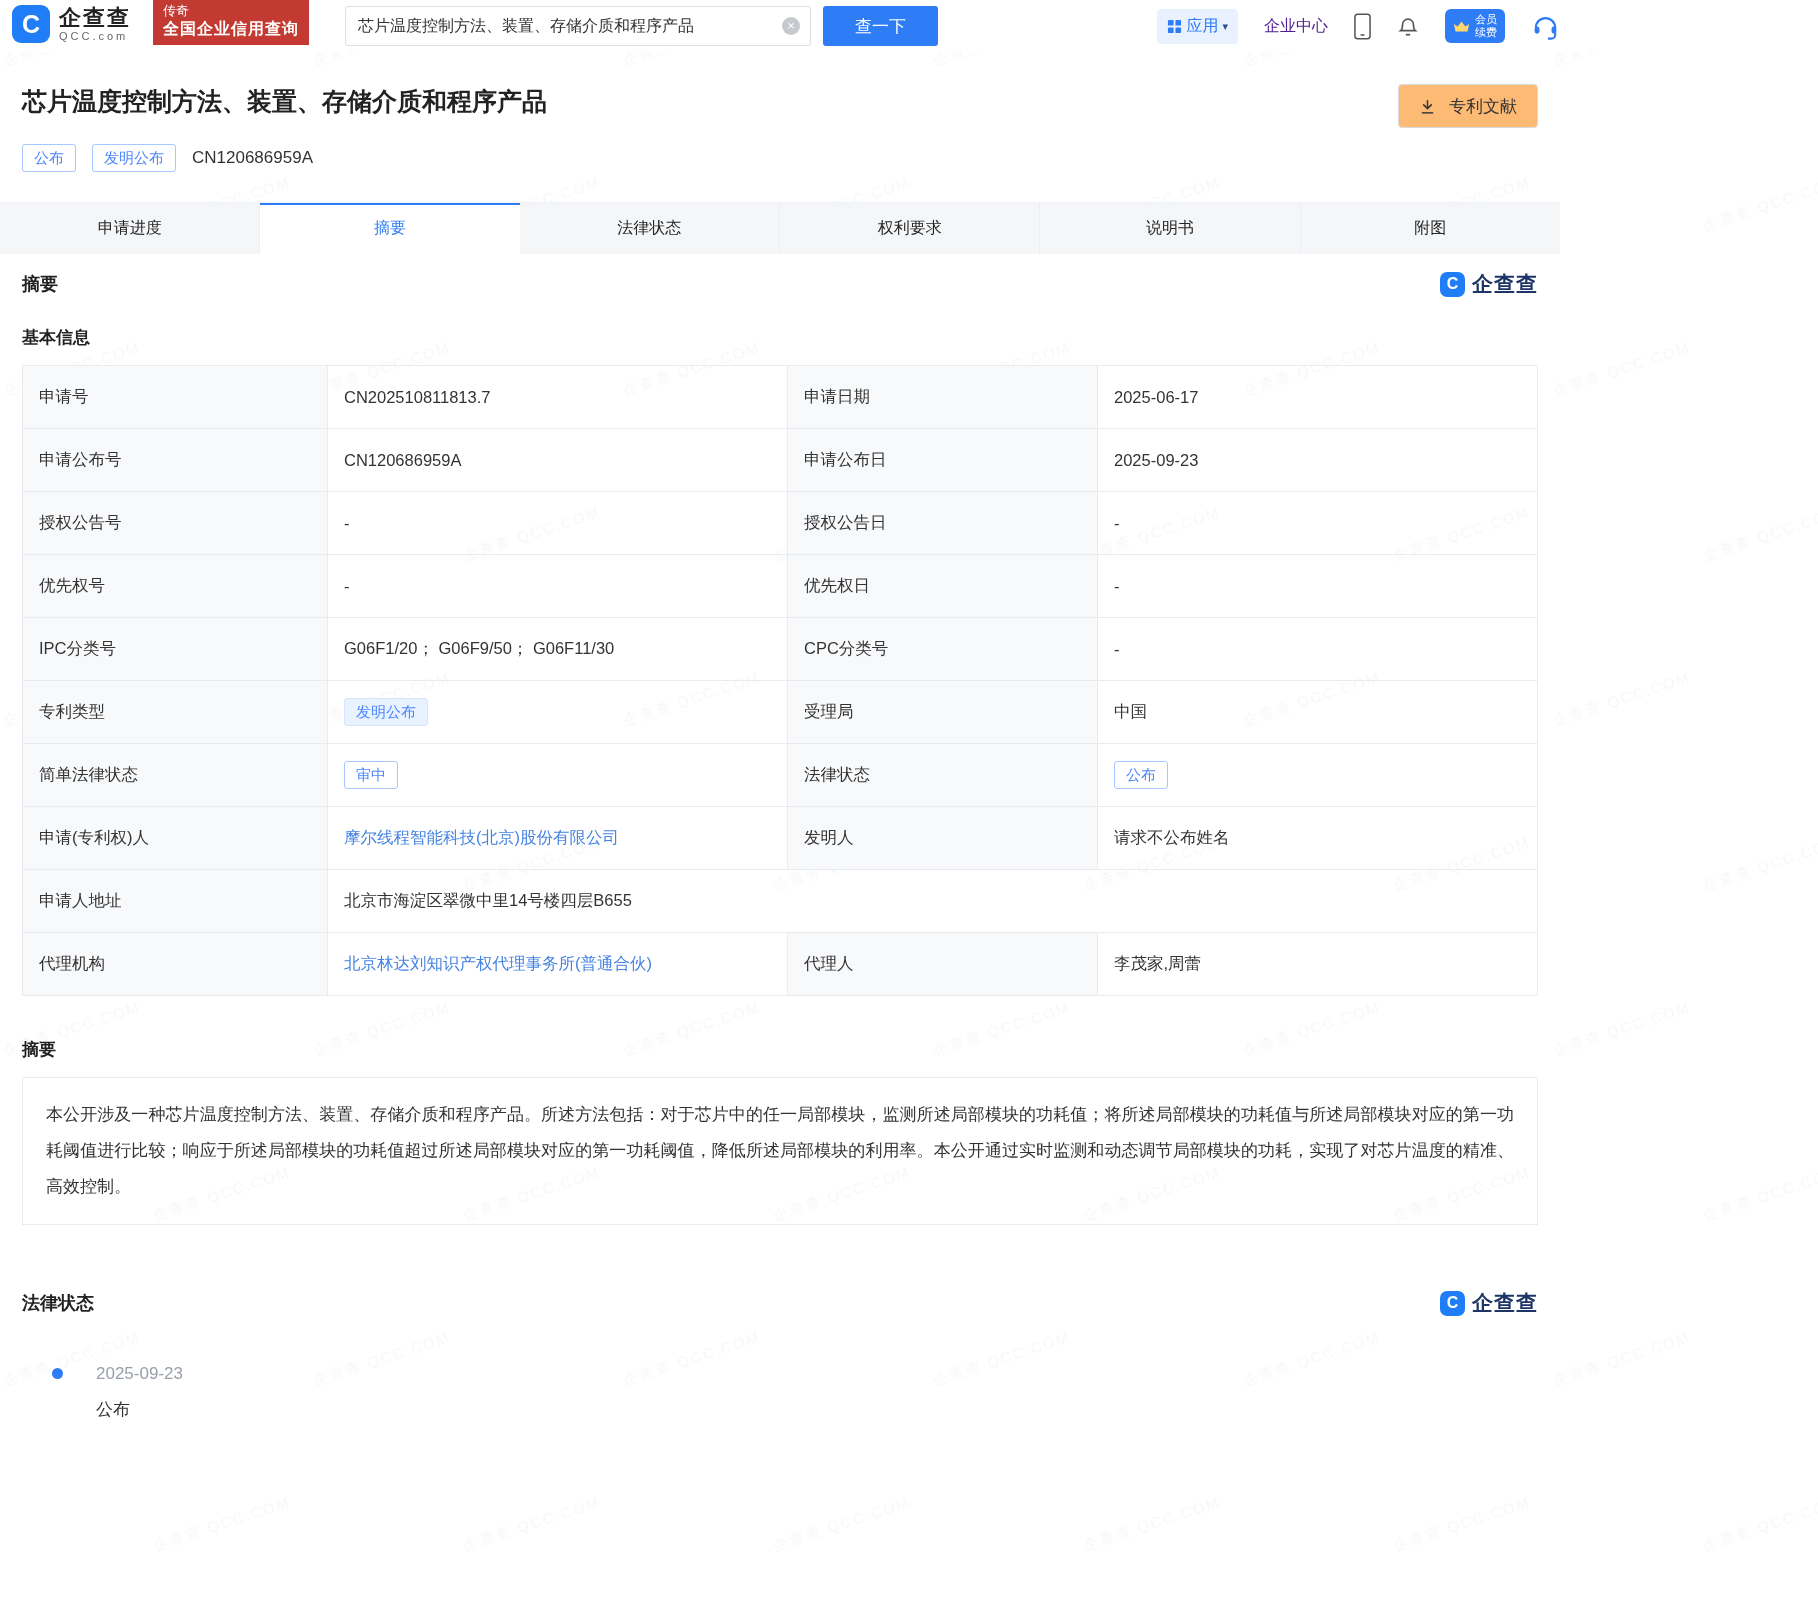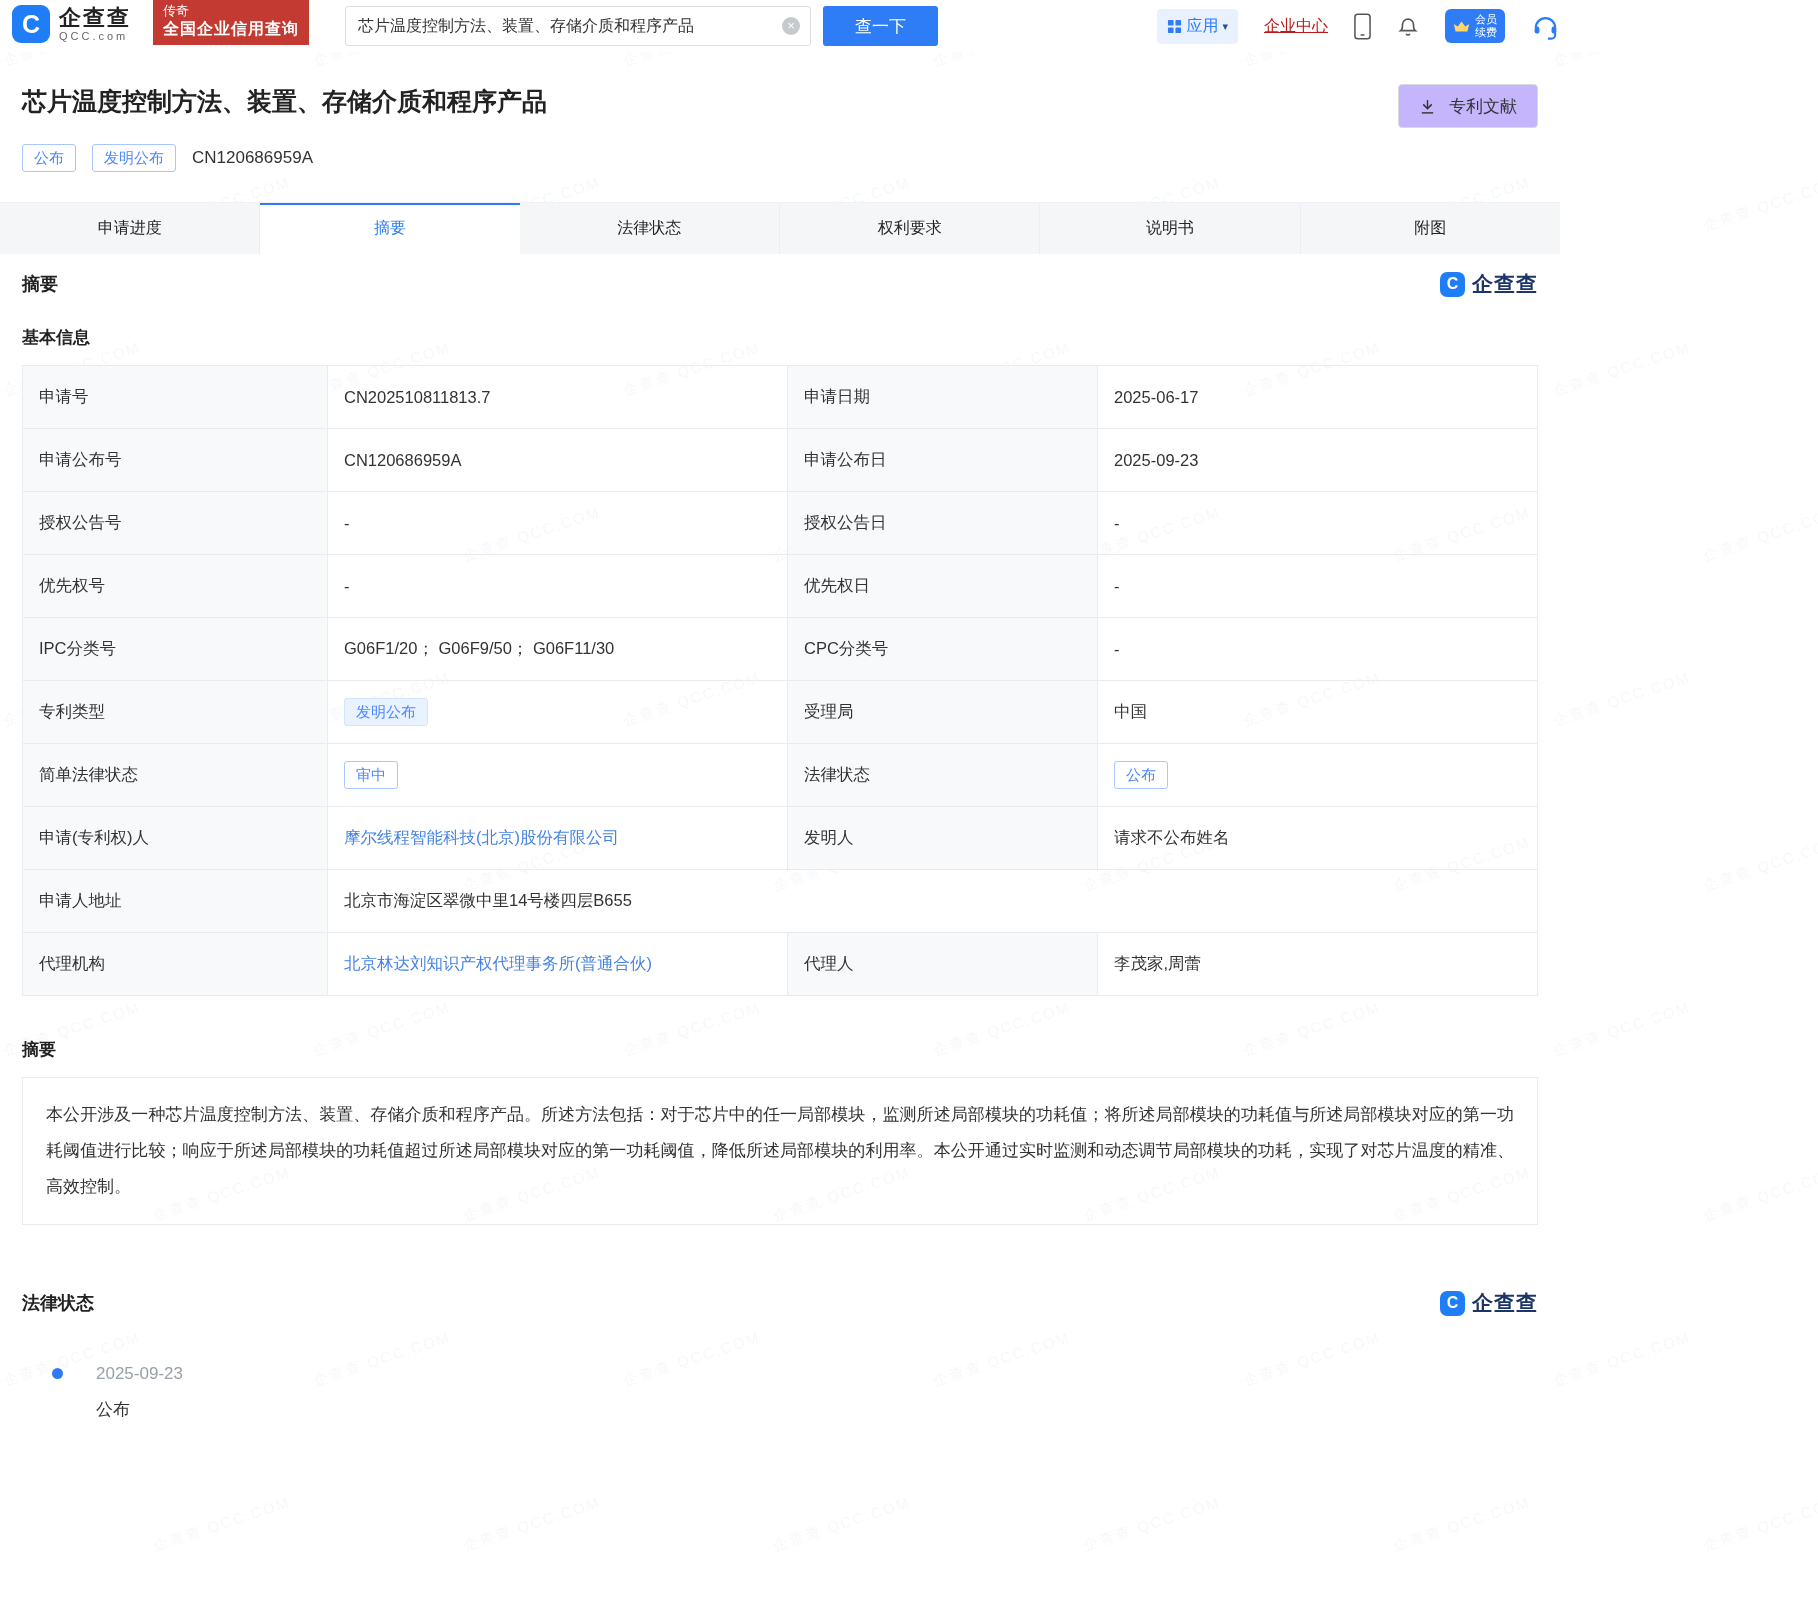--- a/index.html
+++ b/index.html
@@ -32,31 +32,31 @@
   .clear-btn { position:absolute; right:11px; top:11px; width:18px; height:18px; border-radius:50%;
     background:#C6C9CE; color:#fff; font-size:13px; line-height:18px; text-align:center; cursor:pointer; }
   .search-btn { position:absolute; left:823px; top:6px; width:115px; height:40px; background:#2E7CF6;
     border:none; border-radius:3px; color:#fff; font-size:17px; cursor:pointer;
     font-family:"Liberation Sans","DejaVu Sans",sans-serif; }
   .top-nav { position:absolute; right:258px; top:0; height:52px; display:flex; align-items:center; gap:26px; }
   .apps-pill { display:flex; align-items:center; gap:4px; background:#E9F1FF; border-radius:4px;
     padding:7px 10px; cursor:pointer; }
   .apps-pill .apps-label { color:#2E7CF6; font-size:16px; }
   .apps-pill .caret { color:#2B4F94; font-size:11px; }
-  .nav-link { font-size:16px; color:#b91c1c; cursor:pointer;text-decoration:underline; }
+  .nav-link { font-size:16px; color:#4c1d95; cursor:pointer; }
   .icon-btn { display:flex; align-items:center; cursor:pointer; }
   .vip-badge { display:flex; align-items:center; gap:5px; background:#2E7CF6; color:#fff;
     border-radius:6px; padding:4px 8px; cursor:pointer; }
   .vip-badge .vip-text div { font-size:11px; line-height:13px; }
   
   .title-row { width:1560px; display:flex; justify-content:space-between; align-items:flex-start;
     padding:32px 22px 0 22px; }
   .page-title { font-size:25px; font-weight:bold; color:#222; line-height:34px; }
   .doc-btn { display:flex; align-items:center; gap:13px; height:44px; padding:0 20px;
-    border:1px solid #D8DADF; border-radius:4px; background:#c4b5fd; font-size:17px; color:#333;
+    border:1px solid #D8DADF; border-radius:4px; background:#fdba74; font-size:17px; color:#333;
     cursor:pointer; font-family:Liberation Serif, serif; }
   .tag-row { display:flex; align-items:center; gap:16px; padding:16px 22px 0 22px; }
   .tag-outline { display:inline-block; border:1px solid #A8C7FF; color:#4D88FF; background:#fff;
     padding:3px 11px; border-radius:3px; font-size:15px; line-height:20px; }
   .tag-filled { display:inline-block; background:#E9F2FF; border:1px solid #D3E5FF; color:#4D88FF;
     padding:3px 11px; border-radius:3px; font-size:15px; line-height:20px; }
   .pub-number { font-size:17px; color:#333; }
   
   .tabs { width:1560px; display:flex; margin-top:30px; background:#F5F6F8; height:52px;
     border-top:1px solid #EFF1F4; }

